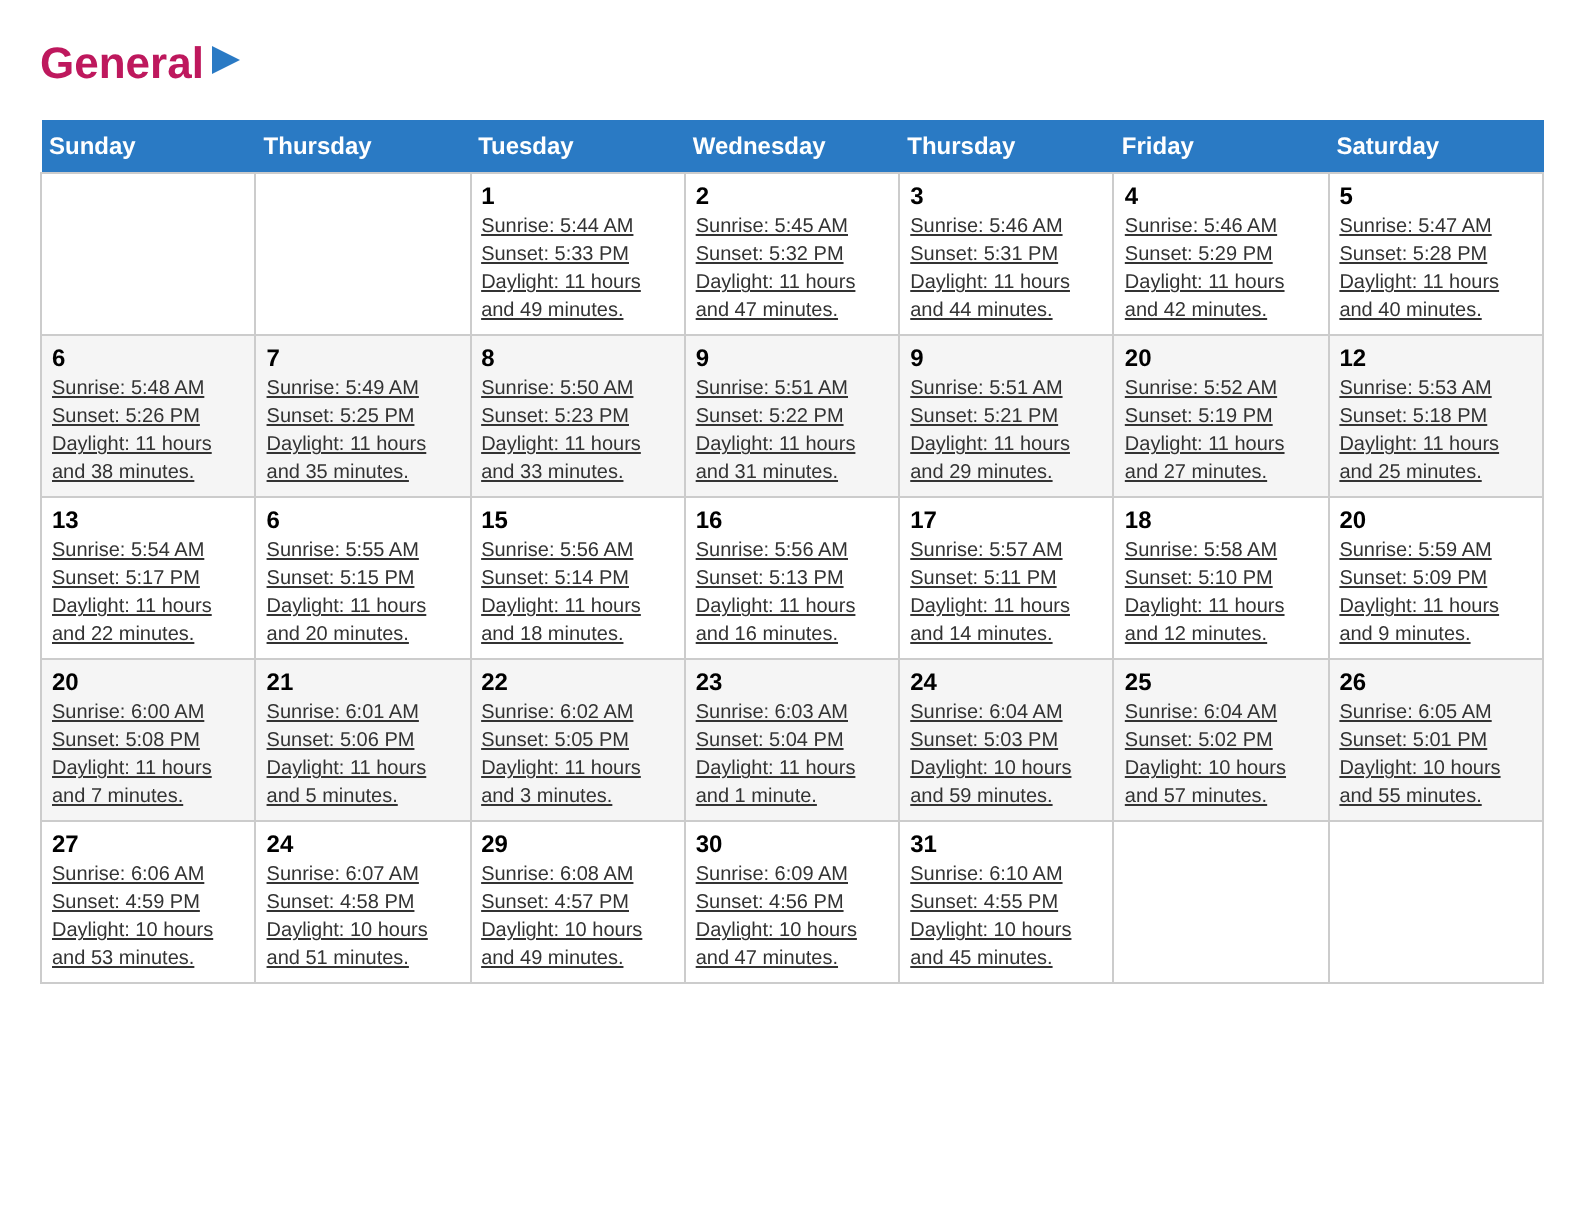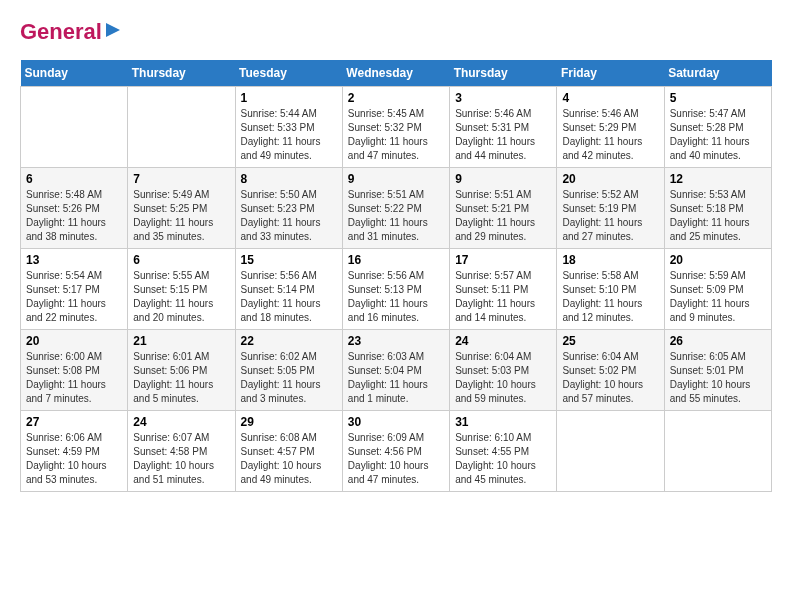--- a/index.html
+++ b/index.html
@@ -71,20 +71,21 @@
     .day-num {
       font-weight: bold;
       font-size: 12px;
       display: block;
       margin-bottom: 2px;
     }
     .day-info {
       font-size: 10px;
       color: #333;
       line-height: 1.4;
+      text-decoration: underline;
     }
     .empty-cell {
       background: #fff !important;
     }
     .calendar tbody tr:nth-child(even) td.empty-cell {
       background: #f5f5f5 !important;
     }
   </style>
 </head>
 <body>

